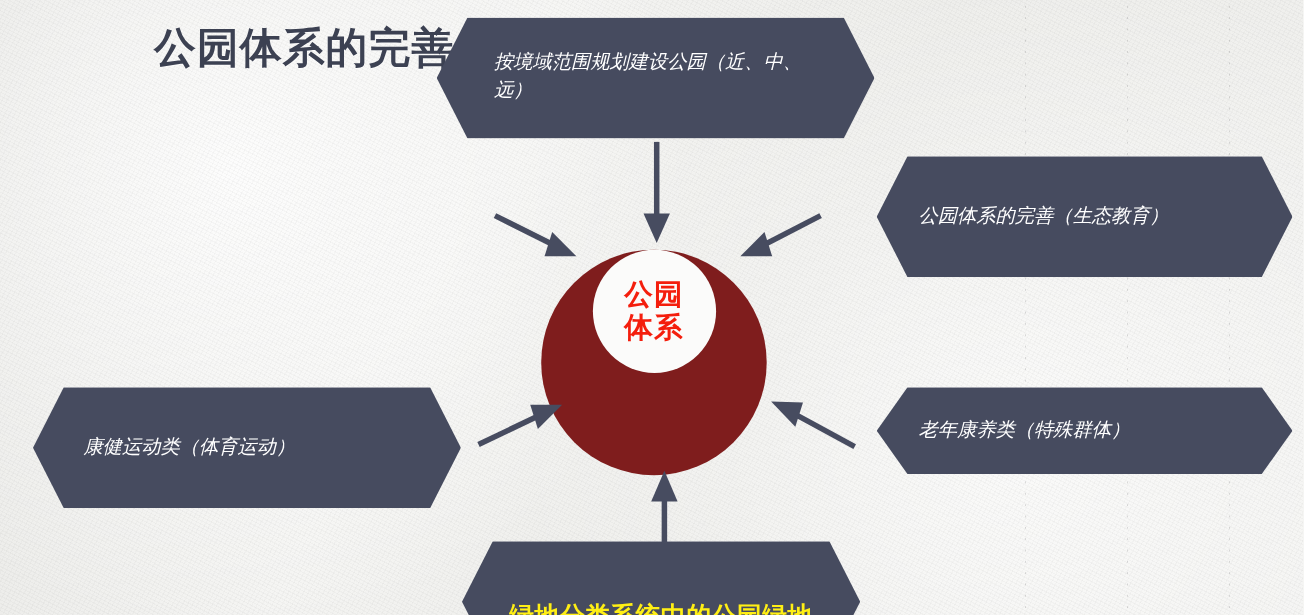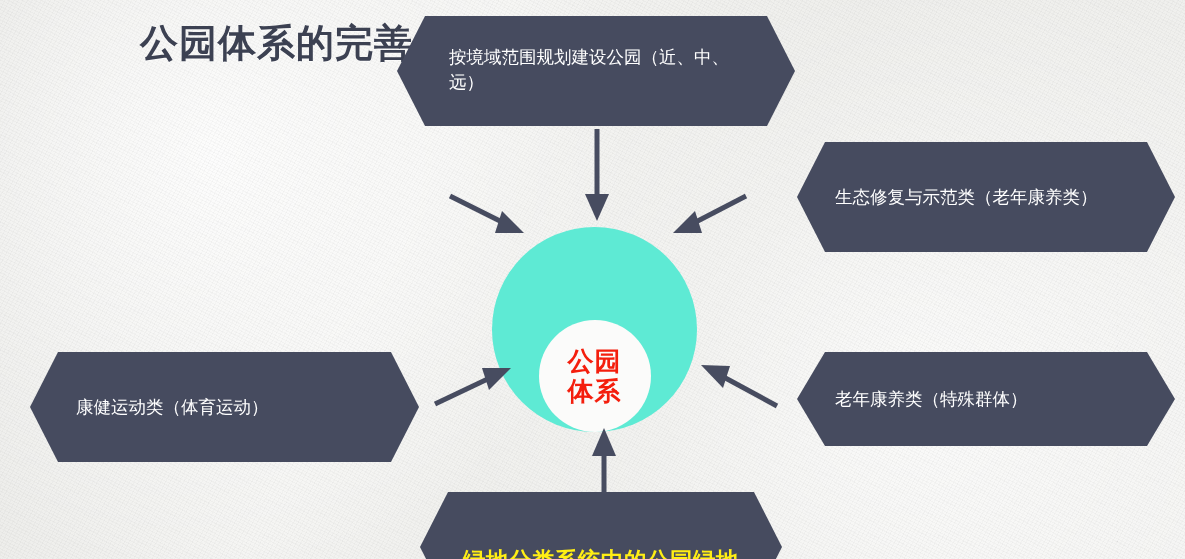--- a/index.html
+++ b/index.html
@@ -76,20 +76,21 @@
     position: absolute;
     background-color: #464b5f;
     display: flex;
     align-items: center;
     box-sizing: border-box;
     color: #ffffff;
   }
   .hex-h {
     
     clip-path: polygon(28px 0, calc(100% - 28px) 0, 100% 50%, calc(100% - 28px) 100%, 28px 100%, 0 50%);
+    font-style: italic;
   }
   .hex-text {
     font-size: 17.5px;
     line-height: 1.42;
     color: #ffffff;
     font-weight: normal;
   }
 
   #hex-top {
     left: 397px; top: 16px;
@@ -109,21 +110,21 @@
     padding: 0 38px;
   }
   #hex-left-bottom {
     left: 30px; top: 352px;
     width: 389px; height: 110px;
     padding: 0 46px;
     text-align: center;
   }
   #hex-right-bottom {
     left: 797px; top: 352px;
-    width: 378px; height: 94px;
+    width: 378px; height: 79px;
     padding: 0 38px;
   }
   #hex-bottom {
     left: 420px; top: 492px;
     width: 362px; height: 110px;
     padding: 0 0;
     justify-content: center;
     clip-path: polygon(28px 0, calc(100% - 28px) 0, 100% 50%, calc(100% - 28px) 100%, 28px 100%, 0 50%);
   }
   #hex-bottom .hex-text {
@@ -135,23 +136,23 @@
   }
 
   
   #center-node {
     position: absolute;
     left: 492px;
     top: 227px;
     width: 205px;
     height: 205px;
     border-radius: 50%;
-    background-color: #5eead4;
+    background-color: #7f1d1d;
     display: flex;
-    align-items: flex-end;
+    align-items: flex-start;
     justify-content: center;
   }
   #center-inner {
     width: 112px;
     height: 112px;
     border-radius: 50%;
     background-color: #fbfbfa;
     display: flex;
     flex-direction: column;
     align-items: center;
@@ -190,21 +191,21 @@
   <div class="bg-grid-minor"></div>
 
   <div class="title">公园体系的完善</div>
 
   <div class="hex hex-h" id="hex-top">
     <div class="hex-text">按境域范围规划建设公园（近、中、远）</div>
   </div>
 
 
   <div class="hex hex-h" id="hex-right-top">
-    <div class="hex-text">生态修复与示范类（老年康养类）</div>
+    <div class="hex-text">公园体系的完善（生态教育）</div>
   </div>
 
   <div class="hex hex-h" id="hex-left-bottom">
     <div class="hex-text">康健运动类（体育运动）</div>
   </div>
 
   <div class="hex hex-h" id="hex-right-bottom">
     <div class="hex-text">老年康养类（特殊群体）</div>
   </div>
 

